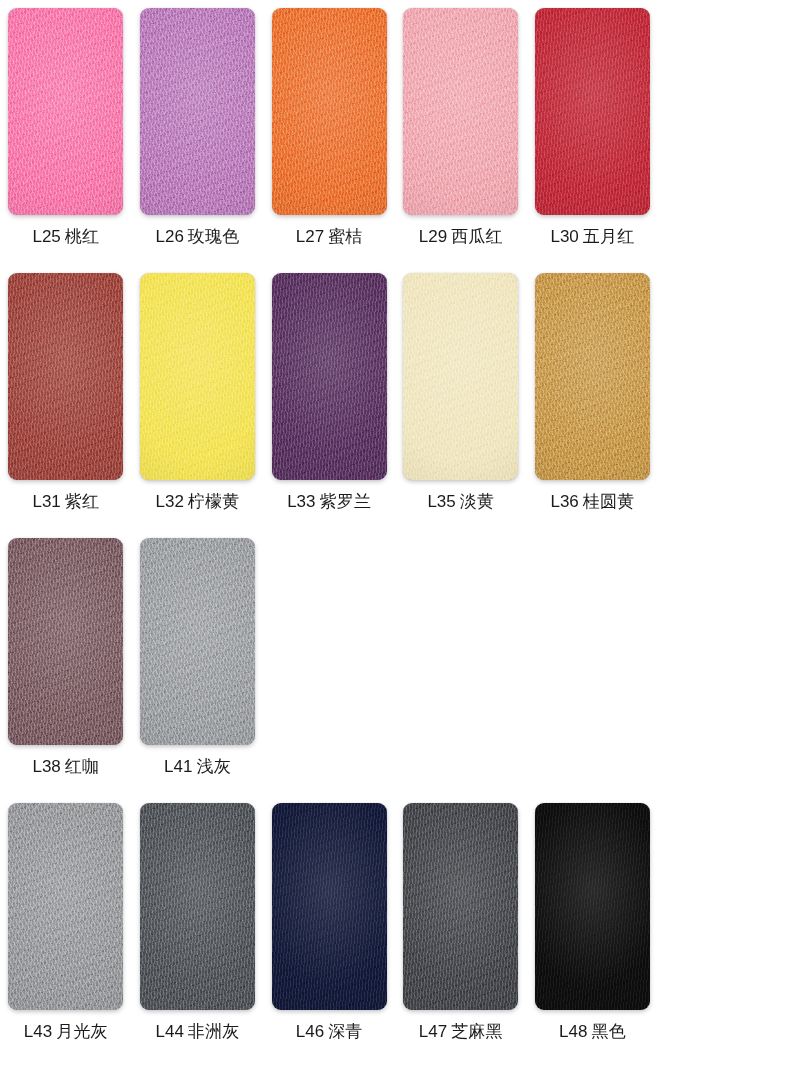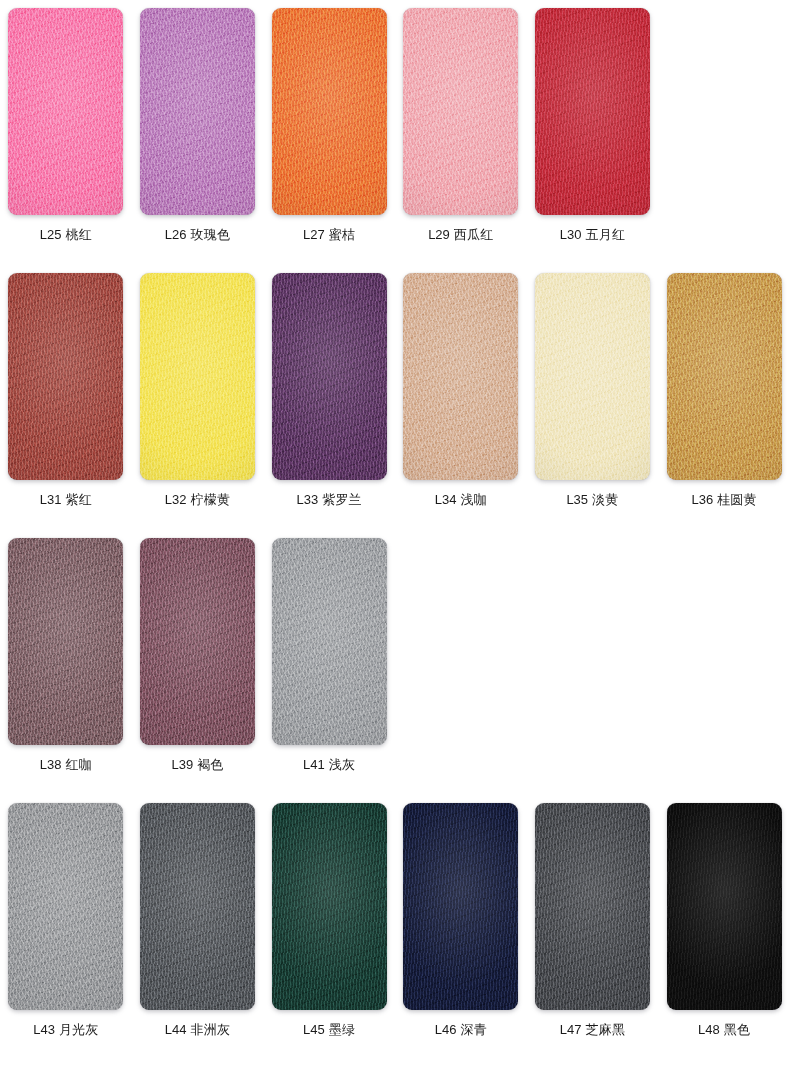--- a/index.html
+++ b/index.html
@@ -85,21 +85,21 @@
   .shade{
     position:absolute;inset:0;
     background:
       radial-gradient(130% 100% at 50% 42%,
         rgba(255,255,255,.12) 0%,
         rgba(255,255,255,0) 48%,
         rgba(0,0,0,.10) 100%);
   }
   .label{
     margin-top:13px;
-    font-size:13px;
+    font-size:17px;
     line-height:1;
     color:#1b1b1b;
     letter-spacing:.2px;
     white-space:nowrap;
     text-align:center;
   }
   .lbl-code{letter-spacing:0;}
   .lbl-name{margin-left:4px;}
 </style>
 </head>
@@ -221,33 +221,20 @@
             <svg class="noise" preserveAspectRatio="none" viewBox="0 0 115 207">
               <rect width="115" height="207" filter="url(#feltNoise)"></rect>
             </svg>
             <div class="shade"></div>
           </div>
         </div>
         <div class="label"><span class="lbl-code">L33</span><span class="lbl-name">紫罗兰</span></div>
       </div>
       <div class="cell">
         <div class="swatch-wrap">
-          <div class="swatch" style="background-color: rgb(207, 163, 132);">
-            <div class="fib"></div>
-            <div class="fib2"></div>
-            <svg class="noise" preserveAspectRatio="none" viewBox="0 0 115 207">
-              <rect width="115" height="207" filter="url(#feltNoise2)"></rect>
-            </svg>
-            <div class="shade"></div>
-          </div>
-        </div>
-        <div class="label"><span class="lbl-code">L34</span><span class="lbl-name">浅咖</span></div>
-      </div>
-      <div class="cell">
-        <div class="swatch-wrap">
           <div class="swatch" style="background-color: rgb(238, 226, 180);">
             <div class="fib"></div>
             <div class="fib2"></div>
             <svg class="noise" preserveAspectRatio="none" viewBox="0 0 115 207">
               <rect width="115" height="207" filter="url(#feltNoise)"></rect>
             </svg>
             <div class="shade"></div>
           </div>
         </div>
         <div class="label"><span class="lbl-code">L35</span><span class="lbl-name">淡黄</span></div>
@@ -275,33 +262,20 @@
             <svg class="noise" preserveAspectRatio="none" viewBox="0 0 115 207">
               <rect width="115" height="207" filter="url(#feltNoise2)"></rect>
             </svg>
             <div class="shade"></div>
           </div>
         </div>
         <div class="label"><span class="lbl-code">L38</span><span class="lbl-name">红咖</span></div>
       </div>
       <div class="cell">
         <div class="swatch-wrap">
-          <div class="swatch" style="background-color: rgb(107, 68, 80);">
-            <div class="fib"></div>
-            <div class="fib2"></div>
-            <svg class="noise" preserveAspectRatio="none" viewBox="0 0 115 207">
-              <rect width="115" height="207" filter="url(#feltNoise)"></rect>
-            </svg>
-            <div class="shade"></div>
-          </div>
-        </div>
-        <div class="label"><span class="lbl-code">L39</span><span class="lbl-name">褐色</span></div>
-      </div>
-      <div class="cell">
-        <div class="swatch-wrap">
           <div class="swatch" style="background-color: rgb(141, 144, 148);">
             <div class="fib"></div>
             <div class="fib2"></div>
             <svg class="noise" preserveAspectRatio="none" viewBox="0 0 115 207">
               <rect width="115" height="207" filter="url(#feltNoise)"></rect>
             </svg>
             <div class="shade"></div>
           </div>
         </div>
         <div class="label"><span class="lbl-code">L41</span><span class="lbl-name">浅灰</span></div>
@@ -326,33 +300,20 @@
           <div class="swatch" style="background-color: rgb(69, 72, 76);">
             <div class="fib"></div>
             <div class="fib2"></div>
             <svg class="noise" preserveAspectRatio="none" viewBox="0 0 115 207">
               <rect width="115" height="207" filter="url(#feltNoise2)"></rect>
             </svg>
             <div class="shade"></div>
           </div>
         </div>
         <div class="label"><span class="lbl-code">L44</span><span class="lbl-name">非洲灰</span></div>
-      </div>
-      <div class="cell">
-        <div class="swatch-wrap">
-          <div class="swatch" style="background-color: rgb(18, 48, 40);">
-            <div class="fib"></div>
-            <div class="fib2"></div>
-            <svg class="noise" preserveAspectRatio="none" viewBox="0 0 115 207">
-              <rect width="115" height="207" filter="url(#feltNoise)"></rect>
-            </svg>
-            <div class="shade"></div>
-          </div>
-        </div>
-        <div class="label"><span class="lbl-code">L45</span><span class="lbl-name">墨绿</span></div>
       </div>
       <div class="cell">
         <div class="swatch-wrap">
           <div class="swatch" style="background-color: rgb(16, 21, 46);">
             <div class="fib"></div>
             <div class="fib2"></div>
             <svg class="noise" preserveAspectRatio="none" viewBox="0 0 115 207">
               <rect width="115" height="207" filter="url(#feltNoise2)"></rect>
             </svg>
             <div class="shade"></div>

